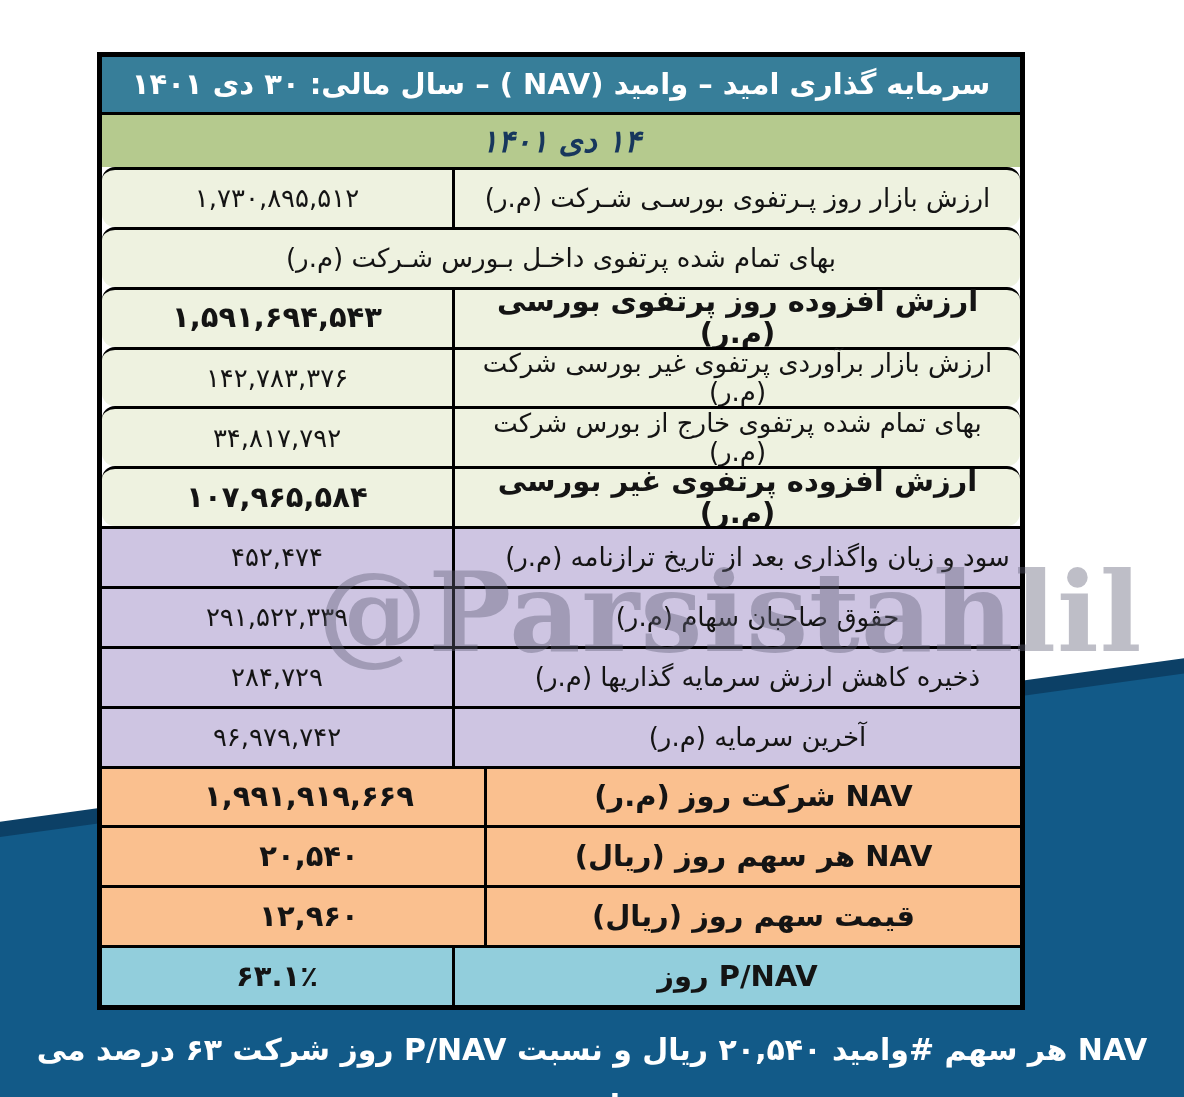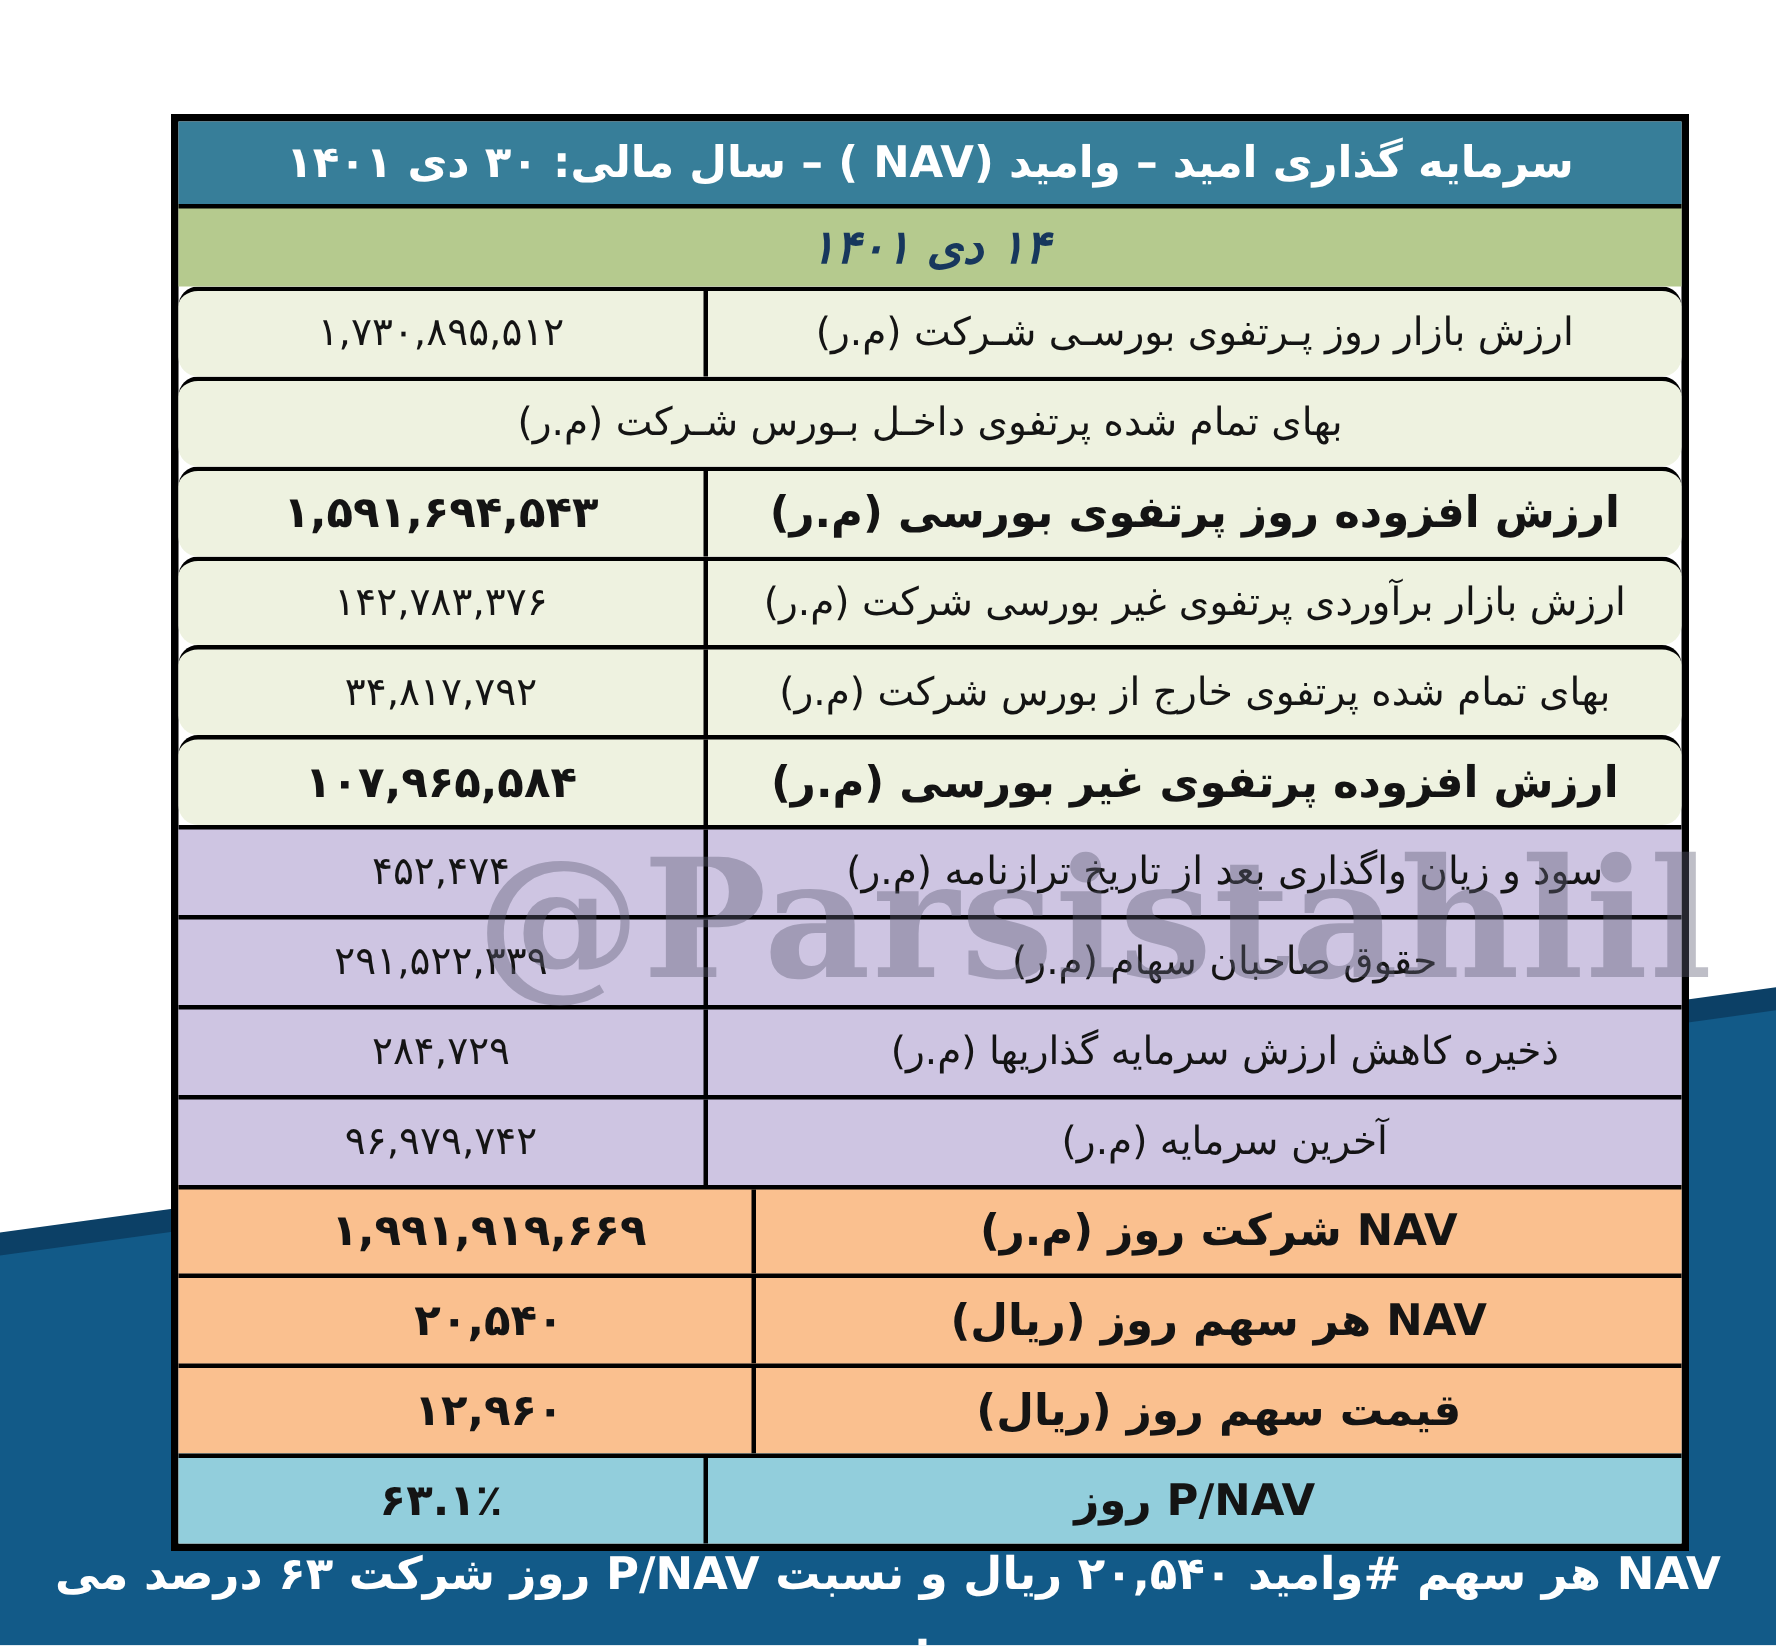--- a/index.html
+++ b/index.html
@@ -18,23 +18,23 @@
     position:absolute;inset:0;background:var(--bg_blue);
     clip-path:polygon(0 75.9%,100% 61%,100% 100%,0 100%);
     z-index:0;
   }
   .bg-blue-edge{
     position:absolute;inset:0;background:var(--bg_blue_dark);
     clip-path:polygon(0 74.9%,100% 60%,100% 61.4%,0 76.3%);
     z-index:0;
   }
   .nav-table{
-    position:absolute;left:114px;top:52px;width:1012px;height:958px;
+    position:absolute;left:97px;top:52px;width:928px;height:958px;
     border:5px solid var(--border);display:flex;flex-direction:column;
-    background:#fff;z-index:1;margin-top:24px;
+    background:#fff;z-index:1;
   }
   .trow{display:flex;flex:1;border-top:3px solid var(--border);min-height:0;}
   .trow:first-child{border-top:none;}
   .trow.header{flex:0 0 55px;background:var(--teal);}
   .trow.date{flex:0 0 55px;background:var(--green);}
   .cell{display:flex;align-items:center;justify-content:center;line-height:1.1;}
   .full-cell{width:100%;direction:rtl;text-align:center;}
   .header-text{color:#fff;font-weight:bold;font-size:29px;}
   .date-text{color:var(--date_text);font-weight:bold;font-size:31px;font-style:italic;}
   .value-cell{

